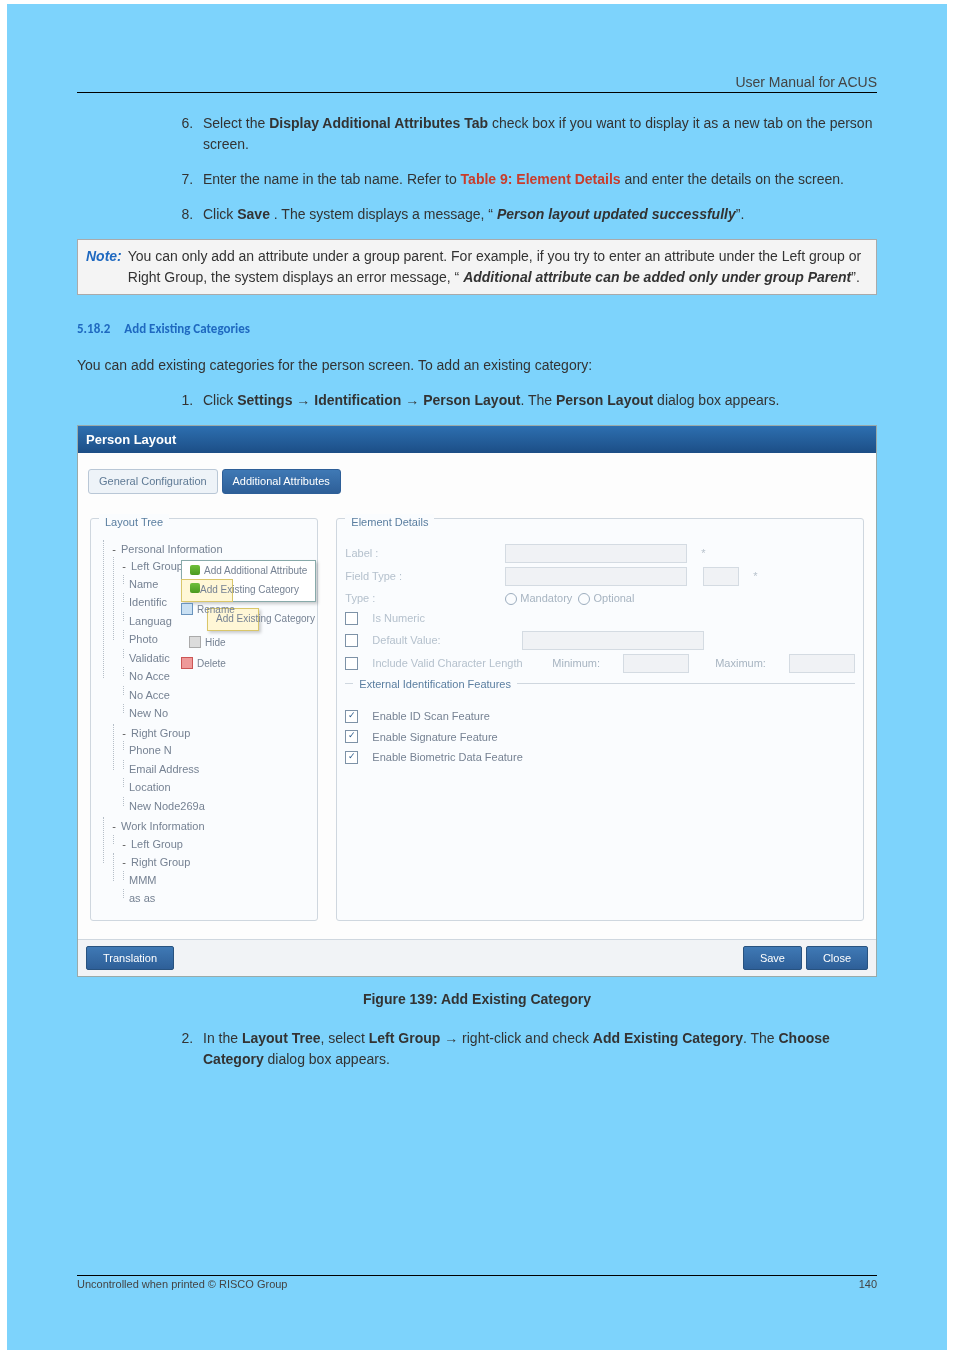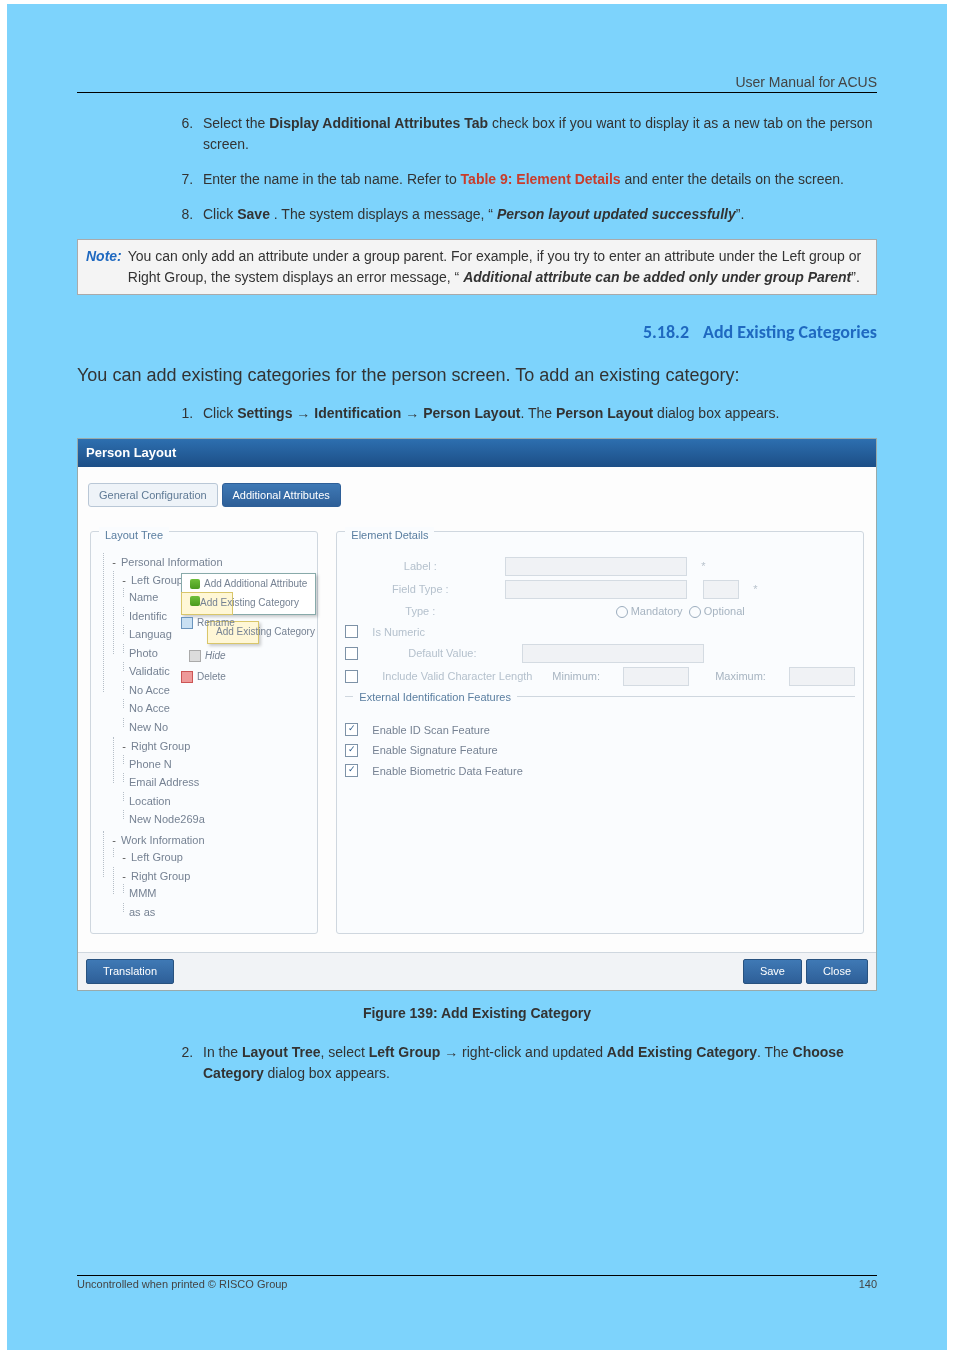--- a/index.html
+++ b/index.html
@@ -8,24 +8,24 @@
   .hdr-line{border-bottom:1px solid #000;padding-bottom:2px;text-align:right;font-size:14px;color:#444;}
   .content{padding:20px 0 0 0;font-size:14px;line-height:1.5;color:#333;}
   ol.steps{margin:0 0 0 120px;padding:0;}
   ol.steps>li{margin:0 0 14px 0;padding-left:6px;}
   .bold{font-weight:bold;text-align:center;}
   .tbl-link{color:#c83c2b;font-weight:bold;}
   .note-box{border:1px solid #aaa;background:#f4f4f4;margin:8px 0 24px 0;padding:6px 0;}
   .note-tbl{display:flex;font-size:14px;}
   .note-lbl{color:#1f69c0;font-weight:bold;padding:0 6px 0 8px;white-space:nowrap;font-style:italic;}
   .note-body{flex:1;padding-right:10px;}
-  .section-num{color:#1f69c0;font-weight:bold;font-size:18px;margin:0 0 16px 0;font-family:Calibri,Arial,sans-serif;text-align:right;}
+  .section-num{color:#1f69c0;font-weight:bold;font-size:13px;margin:0 0 16px 0;font-family:Calibri,Arial,sans-serif;}
   .section-num .snum{margin-right:14px;}
   .section-num .stitle{font-weight:bold;}
-  .para{font-size:18px;margin:0 0 14px 0;}
+  .para{font-size:14px;margin:0 0 14px 0;}
   .ol2{margin:0 0 0 120px;padding:0;}
   .ol2>li{margin-bottom:14px;padding-left:6px;}
   .arrow{font-family:Arial;}
 
   
   .shot{border:1px solid #9aa;background:#fdfdfd;margin:8px 0 10px 0;}
   .titlebar{background:linear-gradient(#2d6fb0,#1c4e86);color:#fff;font-size:13px;padding:4px 8px;font-weight:bold;}
   .tabs-row{padding:16px 10px 0 10px;}
   .tabpill{display:inline-block;font-size:11px;color:#5f7a95;border:1px solid #b9c7d6;border-radius:3px;padding:3px 10px;background:#eef3f8;}
   .tabpill.active{background:linear-gradient(#3f79b5,#2e5f98);color:#fff;border-color:#2e5f98;}
@@ -41,21 +41,21 @@
   .ctx{position:absolute;background:#fff;border:1px solid #8aa;font-size:10px;box-shadow:2px 2px 3px rgba(0,0,0,.2);}
   .ctx-item{padding:2px 8px;white-space:nowrap;display:flex;align-items:center;gap:4px;}
   .ctx-item.sel{background:#fff7d6;border:1px solid #d9c66a;margin:-1px;}
   .ico{display:inline-block;width:10px;height:10px;}
   .ico.add{background:linear-gradient(#6fbf3a,#4a9a1f);border-radius:2px;}
   .ico.addx{background:linear-gradient(#6fbf3a,#4a9a1f);border-radius:2px;}
   .ico.rn{background:#c9e0f3;border:1px solid #6a94bd;}
   .ico.hd{background:#dcdcdc;border:1px solid #aaa;}
   .ico.del{background:#e99;border:1px solid #c55;}
   .details-panel{flex:1;min-height:300px;}
-  .frow{display:flex;align-items:center;gap:10px;margin:4px 0;text-align:center;}
+  .frow{display:flex;align-items:center;gap:10px;margin:4px 0;}
   .flabel{width:150px;color:#8fa2b5;font-size:11px;}
   .flabel.dis{color:#b5c1cd;}
   .finput{flex:0 0 180px;height:17px;background:#f0f2f5;border:1px solid #d4dbe2;}
   .smallinput{width:64px;height:17px;background:#f0f2f5;border:1px solid #d4dbe2;display:inline-block;}
   .sel{width:34px;height:17px;background:#f0f2f5;border:1px solid #d4dbe2;display:inline-block;margin-left:6px;}
   .chk{display:inline-block;width:11px;height:11px;border:1px solid #7d92a7;margin-right:4px;background:#fff;vertical-align:middle;}
   .chk.on::after{content:"✓";font-size:9px;line-height:9px;color:#2a5a8a;display:block;text-align:center;}
   .radio{display:inline-block;width:10px;height:10px;border:1px solid #9cadbe;border-radius:50%;margin-right:3px;vertical-align:middle;}
   .field-space{height:2px;}
   .subpanel{border-top:1px solid #cfd7df;margin-top:10px;padding-top:2px;}
@@ -183,21 +183,21 @@
 
               <div class="ctx" style="left:116px;top:68px;">
                 <div class="ctx-item sel"><span>Add Existing Category</span></div>
               </div>
 
               <div class="ctx" style="left:90px;top:60px;border:none;background:transparent;box-shadow:none;">
                 <div class="ctx-item" style="padding-left:0">
                     <span class="ico rn"></span>
                     <span>Rename</span>
                   </div>
-                <div class="ctx-item" style="padding-left:8px;margin-top:14px;font-style:italic;">
+                <div class="ctx-item" style="padding-left:8px;margin-top:14px;">
                     <span class="ico hd"></span>
                     <span>Hide</span>
                   </div>
                 <div class="ctx-item" style="padding-left:0;margin-top:2px;">
                     <span class="ico del"></span>
                     <span>Delete</span>
                   </div>
               </div>
             </div>
           </div>
@@ -264,21 +264,21 @@
       </div>
 
       <div class="caption">Figure 139: Add Existing Category</div>
 
       <ol class="ol2" start="2">
         <li>
           <span>In the </span>
           <span class="bold">Layout Tree</span><span>, select </span>
           <span class="bold">Left Group</span>
           <span class="arrow"> → </span>
-          <span>right-click and updated </span>
+          <span>right-click and check </span>
           <span class="bold">Add Existing Category</span><span>. The </span>
           <span class="bold">Choose Category</span>
           <span> dialog box appears.</span>
         </li>
       </ol>
 
     </div>
   </div>
 
   <div class="footer">

